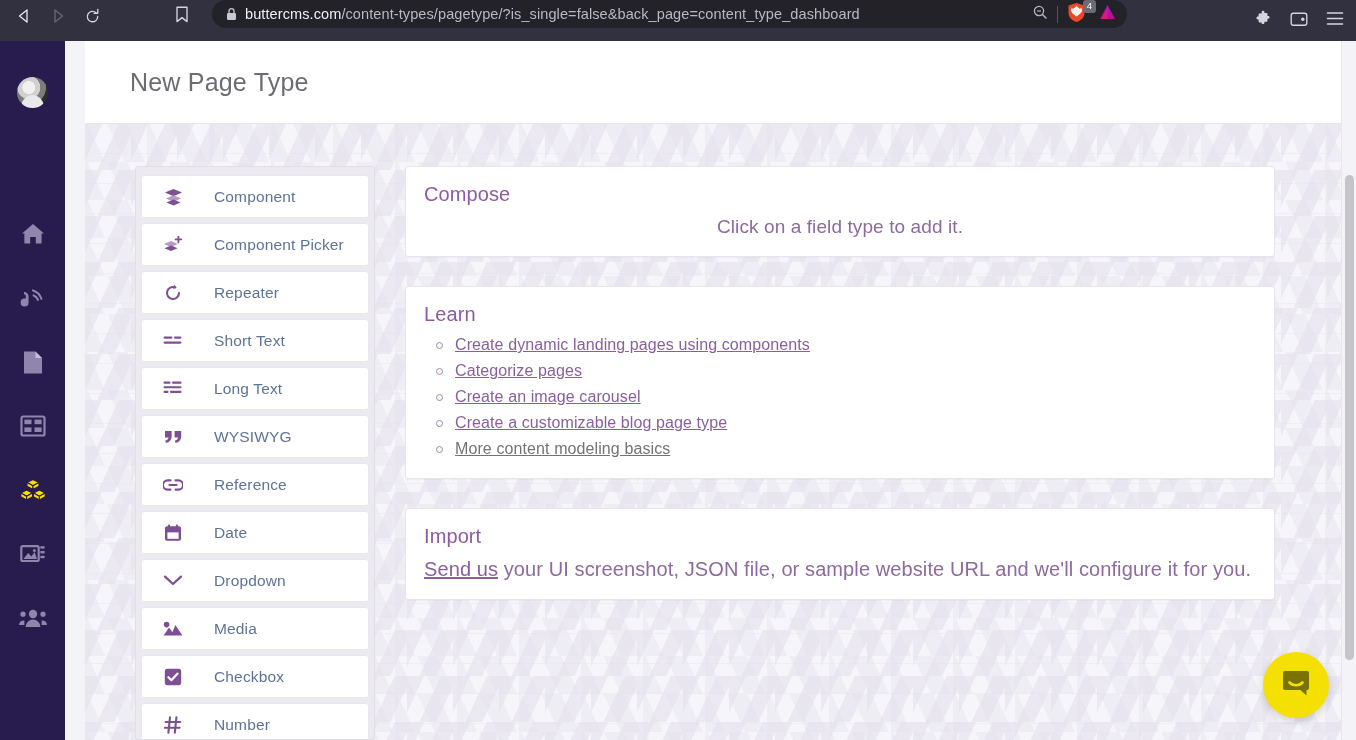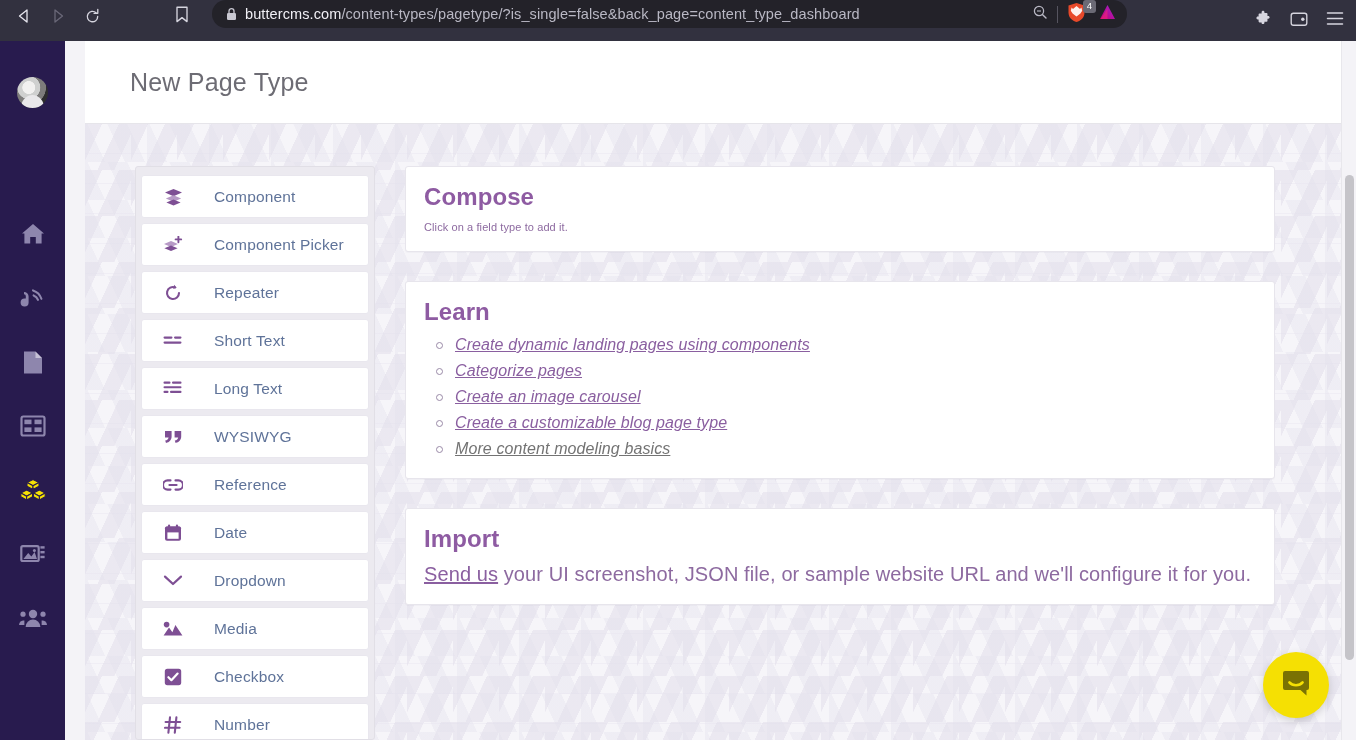--- a/index.html
+++ b/index.html
@@ -184,36 +184,36 @@
   .cards { position: absolute; left: 320px; top: 42px; width: 870px; }
   .card {
     background: #fff;
     border: 1px solid #e7e5ec;
     border-radius: 3px;
     padding: 16px 18px 18px 18px;
     margin-bottom: 29px;
     box-shadow: 0 1px 1px rgba(60,50,90,.03);
   }
   .card-title {
-    font-size: 24px;
+    font-size: 20px;
     color: #8e5ba2;
-    font-weight: 700;
+    font-weight: 400;
     margin-bottom: 10px;
     letter-spacing: .1px;
   }
   .card-sub {
-    font-size: 11px;
+    font-size: 19px;
     color: #8d6aa0;
     letter-spacing: .1px;
+    text-align: center;
   }
   .learn-list { list-style: none; margin: 0 0 0 12px; }
   .learn-list li {
     display: flex; align-items: center; gap: 12px;
     margin-bottom: 8px;
-    font-style: italic;
   }
   .learn-list li:last-child { margin-bottom: 2px; }
   .bullet {
     width: 7px; height: 7px; border-radius: 50%;
     border: 1.3px solid #9a8aa8; background: transparent;
     flex: 0 0 7px;
   }
   .learn-link {
     font-size: 16px;
     color: #8a5fa0;

